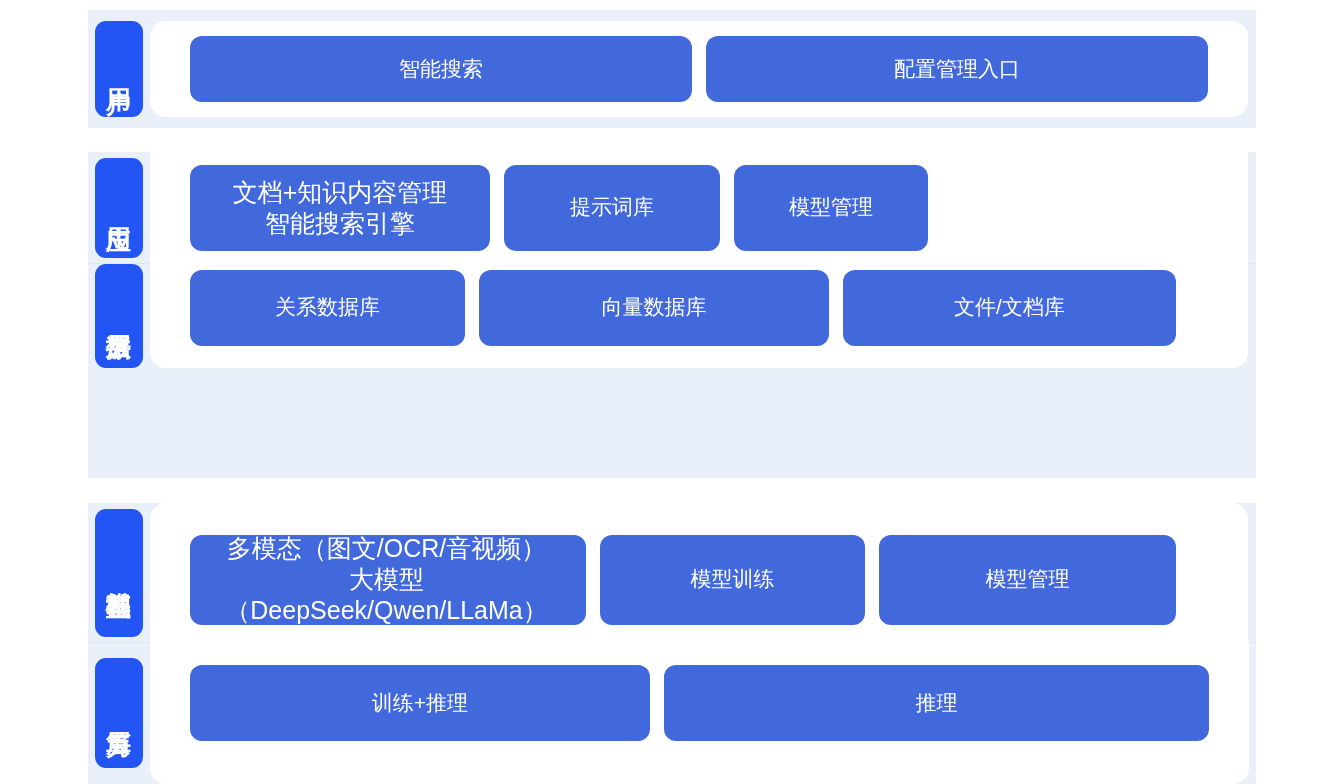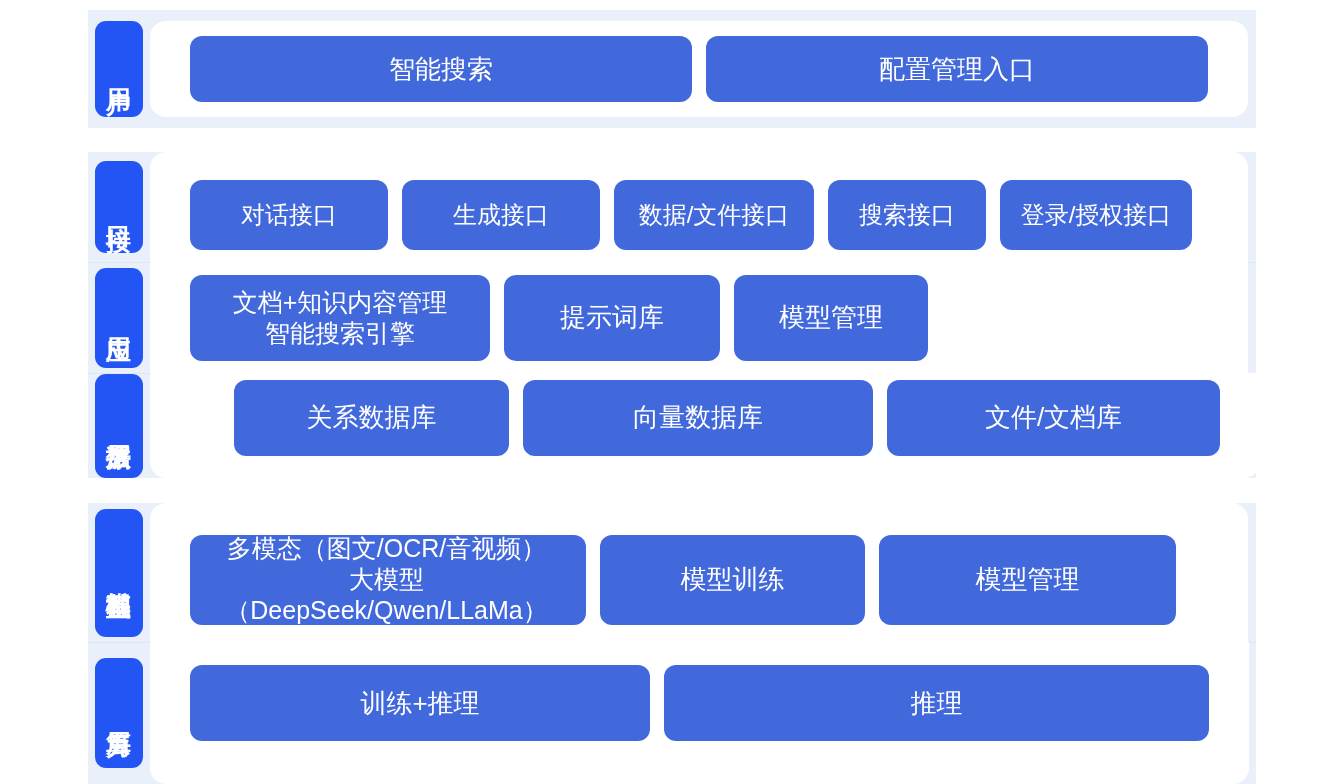--- a/index.html
+++ b/index.html
@@ -101,21 +101,21 @@
     box-sizing: border-box;
   }
   .box {
     background: #4269dc;
     color: #ffffff;
     border-radius: 12px;
     display: flex;
     align-items: center;
     justify-content: center;
     text-align: center;
-    font-size: 26px;
+    font-size: 21px;
     line-height: 1.25;
     padding: 6px 10px;
     box-sizing: border-box;
     white-space: pre-line;
   }
   .box.small { font-size: 24px; }
   .box.two-line { font-size: 25px; line-height: 1.22; }
   .box.model { font-size: 25px; line-height: 1.25; padding-left: 7px; }
 
   
@@ -124,21 +124,21 @@
   #band-user .box-row { height: 66px; padding: 0 40px; }
   #band-user .box { flex: 1 1 0; }
 
   
   #band-mid { top: 152px; height: 326px; }
   #band-mid .row-interface { flex: 0 0 110px; }
   #band-mid .row-app       { flex: 0 0 111px; }
   #band-mid .row-data      { flex: 0 0 105px; }
   #band-mid .panel { margin: 0 8px 0 0; }
   #band-mid .row-interface .panel { padding-top: 16px; }
-  #band-mid .row-data .panel { padding-bottom: 16px; padding-left: 44px; }
+  #band-mid .row-data .panel { padding-bottom: 16px; }
   #band-mid .row-interface .box-row { height: 70px; }
   #band-mid .row-app .box-row { height: 86px; }
   #band-mid .row-data .box-row { height: 76px; }
 
   
   #band-mid .row-interface .b0 { flex: 0 0 198px; }
   #band-mid .row-interface .b1 { flex: 0 0 198px; }
   #band-mid .row-interface .b2 { flex: 0 0 200px; }
   #band-mid .row-interface .b3 { flex: 0 0 158px; }
   #band-mid .row-interface .b4 { flex: 0 0 192px; }
@@ -187,36 +187,20 @@
             <div class="box b0">智能搜索</div>
             <div class="box b2">配置管理入口</div>
           </div>
         </div>
       </div>
     </div>
   </div>
 
   <div class="band" id="band-mid">
 
-    <div class="band-row row-interface">
-      <div class="label-col">
-        <div class="label-badge" style="height:92px;">接口</div>
-      </div>
-      <div class="panel-col">
-        <div class="panel top-round">
-          <div class="box-row">
-            <div class="box small b0">对话接口</div>
-            <div class="box small b1">生成接口</div>
-            <div class="box small b2">数据/文件接口</div>
-            <div class="box small b3">搜索接口</div>
-            <div class="box small b4">登录/授权接口</div>
-          </div>
-        </div>
-      </div>
-    </div>
 
     <div class="band-row row-app">
       <div class="label-col">
         <div class="label-badge" style="height:100px;">应用</div>
       </div>
       <div class="panel-col">
         <div class="panel no-round">
           <div class="box-row">
             <div class="box two-line b0">文档+知识内容管理
 智能搜索引擎</div>

